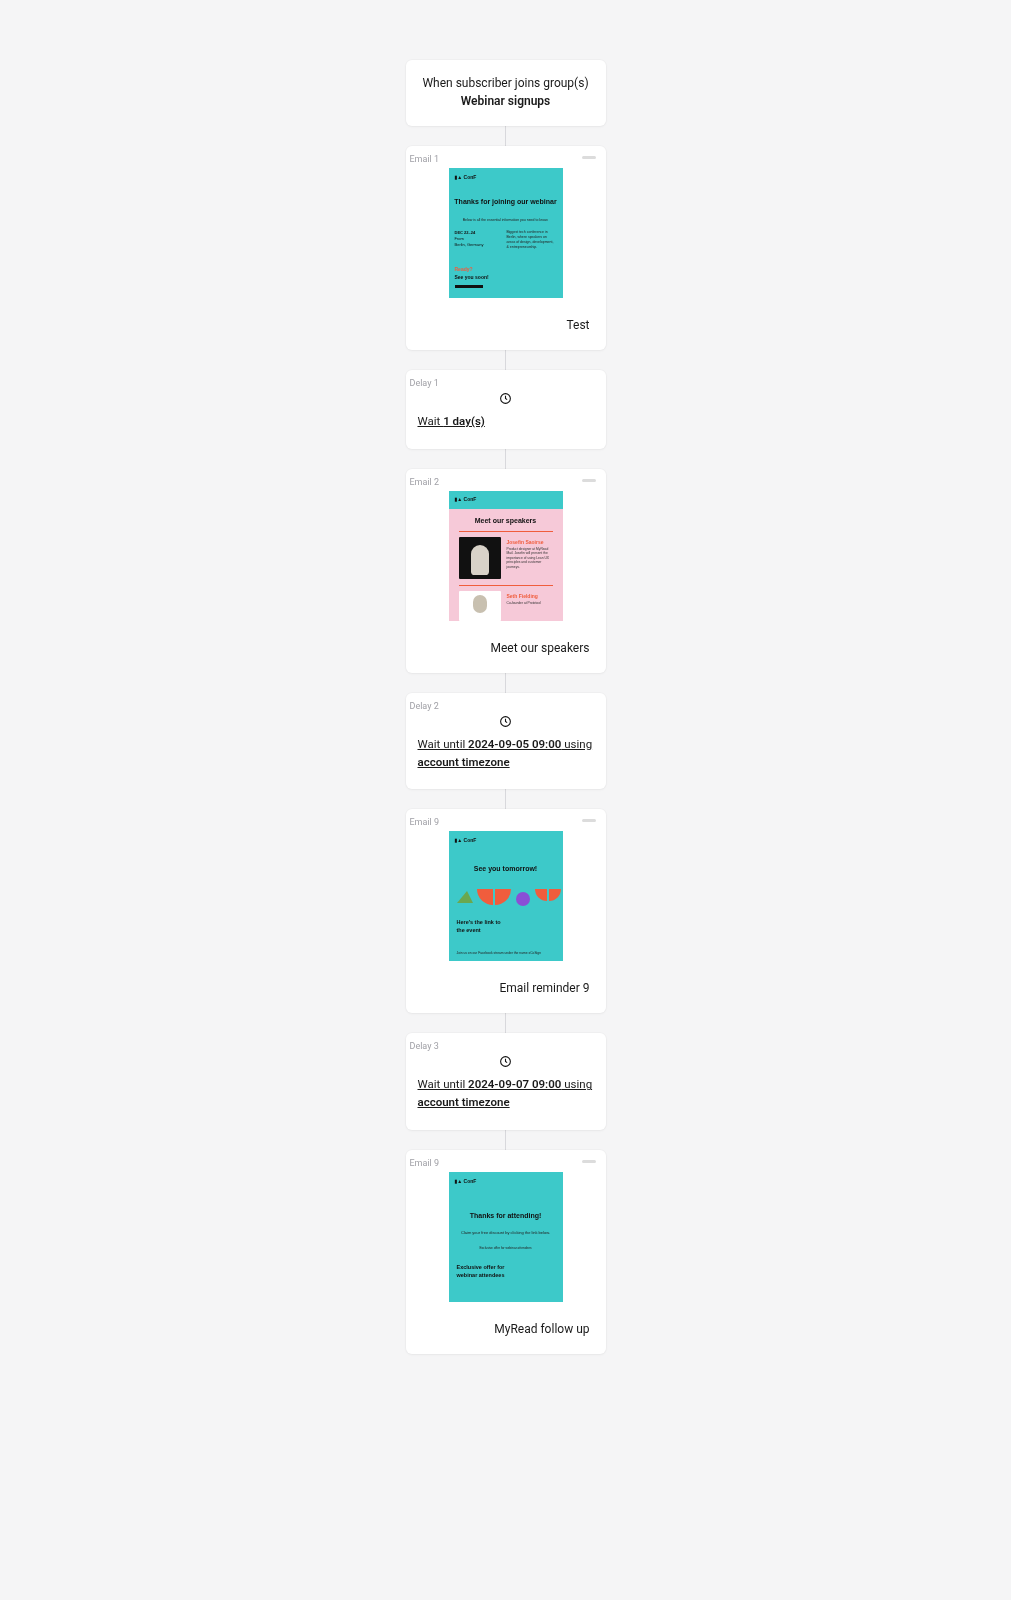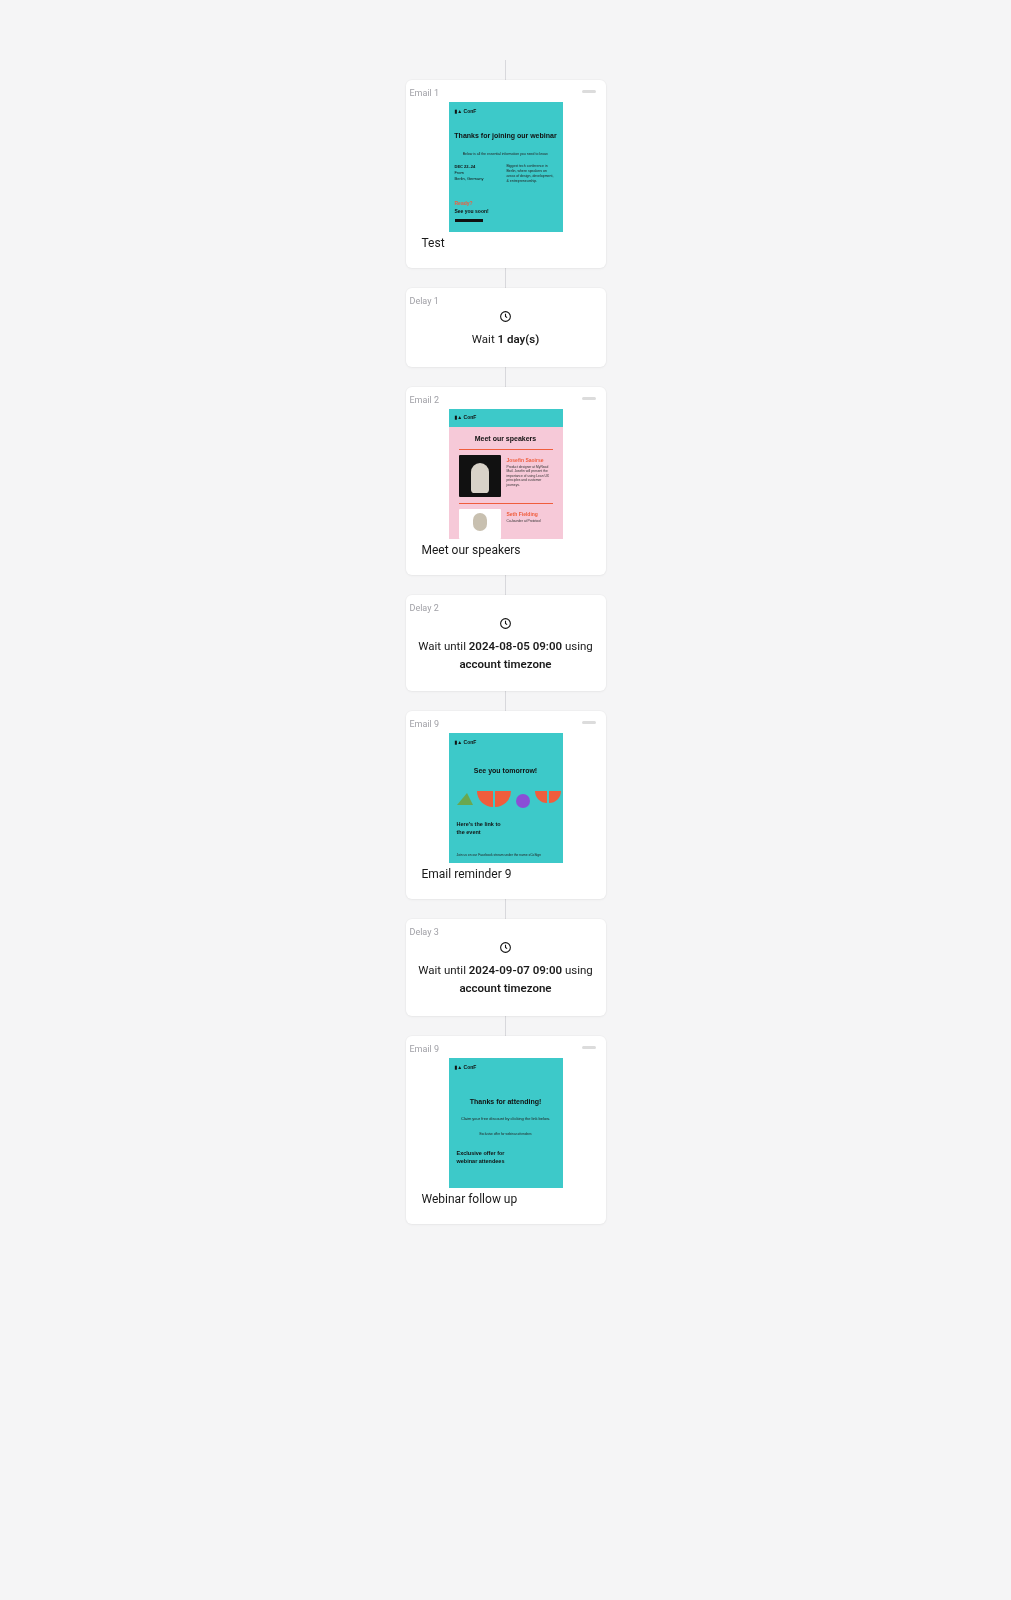--- a/index.html
+++ b/index.html
@@ -46,41 +46,42 @@
     border-radius: 2px;
   }
   .trigger-text {
     text-align: center;
     font-size: 12px;
     line-height: 1.5;
     color: #1a1a1a;
   }
   .trigger-text .bold { font-weight: 600; }
   .delay-card {
-    text-align: center;
+    text-align: left;
     padding: 16px 12px 18px 12px;
+    text-decoration: underline;
   }
   .clock-icon {
     display: block;
     margin: 6px auto 8px auto;
   }
   .delay-text {
     font-size: 11.5px;
     line-height: 1.55;
     color: #1a1a1a;
   }
   .delay-text .bold { font-weight: 600; }
   .email-card {
     padding-bottom: 18px;
   }
   .email-title {
-    text-align: left;
+    text-align: right;
     font-size: 12px;
     color: #1a1a1a;
-    margin-top: 4px;
+    margin-top: 20px;
   }
   .thumb {
     width: 114px;
     height: 130px;
     margin: 8px auto 0 auto;
     background: #3dc9c9;
     position: relative;
     overflow: hidden;
     font-family: Arial, sans-serif;
   }
@@ -120,20 +121,25 @@
   .t4-title { top:40px; left:0; right:0; text-align:center; font-size:7px; font-weight:700; color:#111; }
   .t4-sub { top:58px; left:10px; right:10px; text-align:center; font-size:4px; color:#222; line-height:1.4; }
   .t4-note { top:74px; left:0; right:0; text-align:center; font-size:3.2px; color:#222; }
   .t4-txt { top:92px; left:8px; font-size:5.5px; font-weight:700; color:#111; line-height:1.45; }
 </style>
 </head>
 <body>
 
 <div class="flow">
 
+  <div class="card">
+    <div class="trigger-text">
+      <span>When subscriber joins group(s) </span><span class="bold">Webinar signups</span>
+    </div>
+  </div>
 
   <div class="connector"></div>
 
   <div class="card email-card">
     <div class="step-label">Email 1</div>
     <div class="step-badge"></div>
     <div class="thumb">
       <div class="tw t1-logo">▮▲ ConF</div>
       <div class="tw t1-title">Thanks for joining our webinar</div>
       <div class="tw t1-sub">Below is all the essential information you need to know.</div>
@@ -189,21 +195,21 @@
 
   <div class="connector"></div>
 
   <div class="card delay-card">
     <div class="step-label">Delay 2</div>
     <svg class="clock-icon" width="13" height="13" viewBox="0 0 24 24" fill="none" stroke="#111" stroke-width="2">
         <circle cx="12" cy="12" r="9"></circle>
         <path d="M12 7v5l3 2"></path>
       </svg>
     <div class="delay-text">
-      <span>Wait until </span><span class="bold">2024-08-05 09:00</span><span> using </span><span class="bold">account timezone</span>
+      <span>Wait until </span><span class="bold">2024-09-05 09:00</span><span> using </span><span class="bold">account timezone</span>
     </div>
   </div>
 
   <div class="connector"></div>
 
   <div class="card email-card">
     <div class="step-label">Email 9</div>
     <div class="step-badge"></div>
     <div class="thumb">
       <div class="tw t3-logo">▮▲ ConF</div>
@@ -248,16 +254,16 @@
     <div class="thumb">
       <div class="tw t4-logo">▮▲ ConF</div>
       <div class="tw t4-title">Thanks for attending!</div>
       <div class="tw t4-sub">Claim your free discount by clicking the link below.</div>
       <div class="tw t4-note">Exclusive offer for webinar attendees</div>
       <div class="tw t4-txt">
         <span>Exclusive offer for</span><br>
         <span>webinar attendees</span>
       </div>
     </div>
-    <div class="email-title">Webinar follow up</div>
+    <div class="email-title">MyRead follow up</div>
   </div>
 
 </div>
 
 </body></html>

